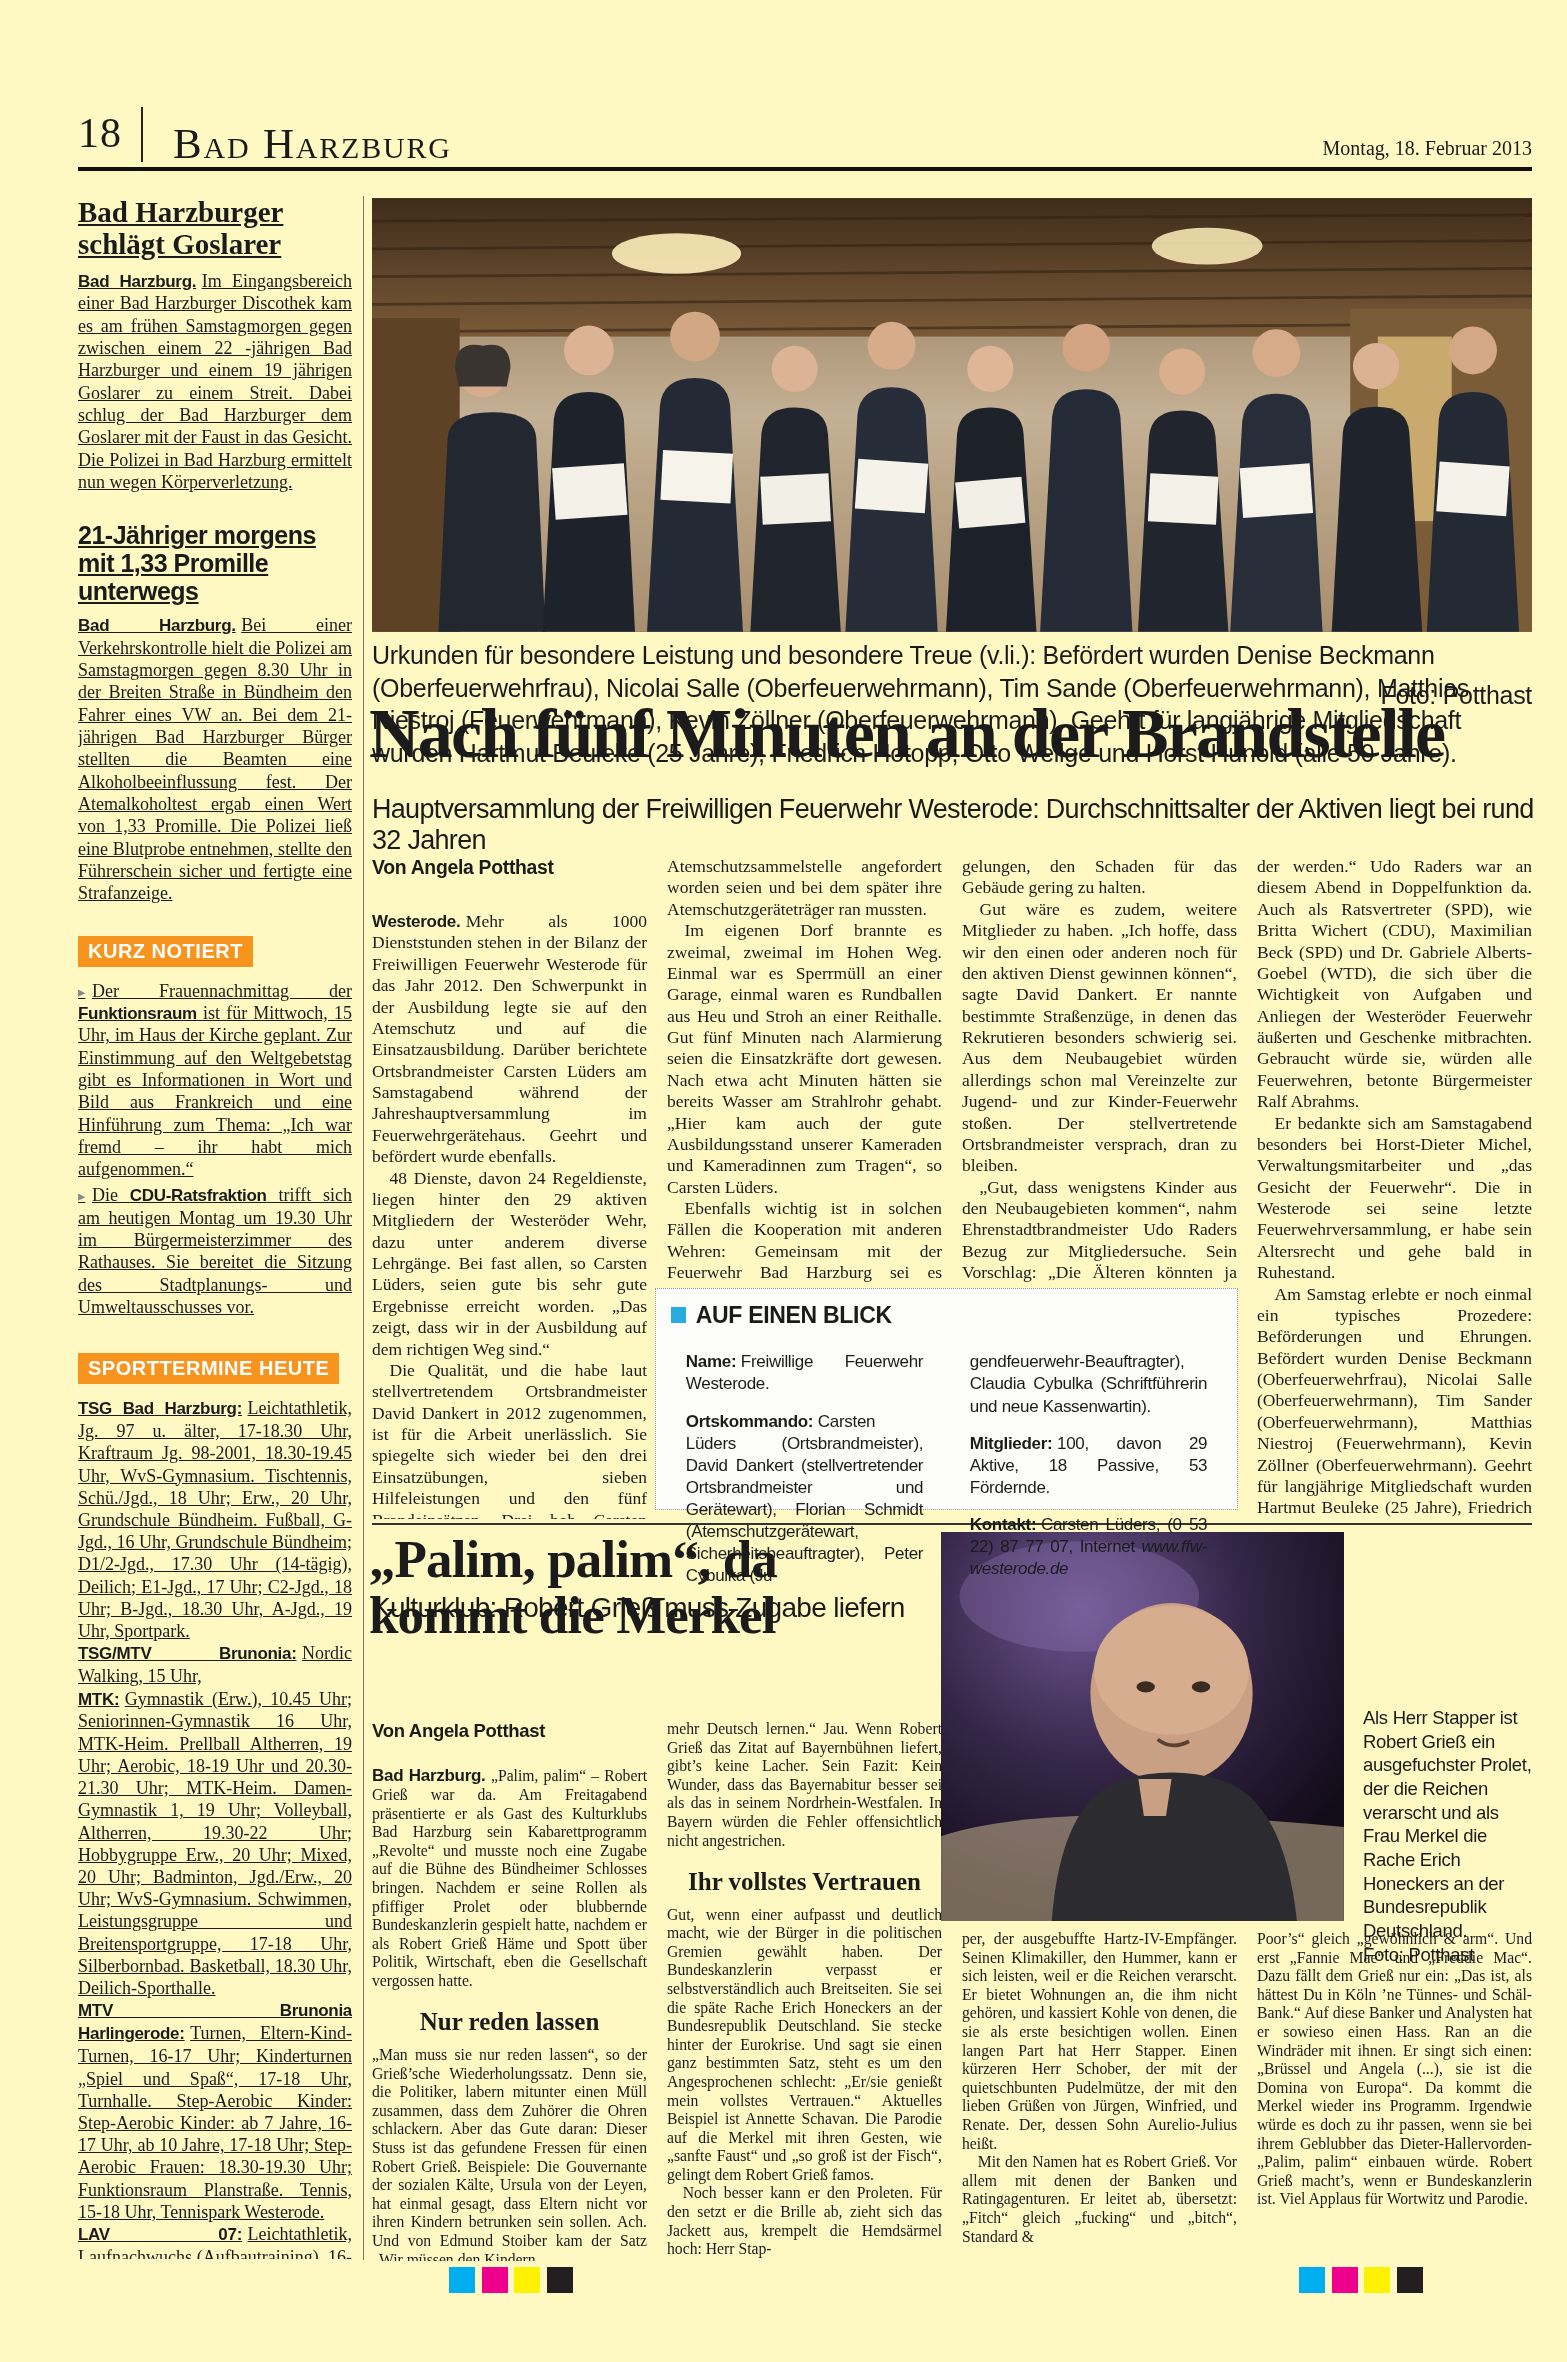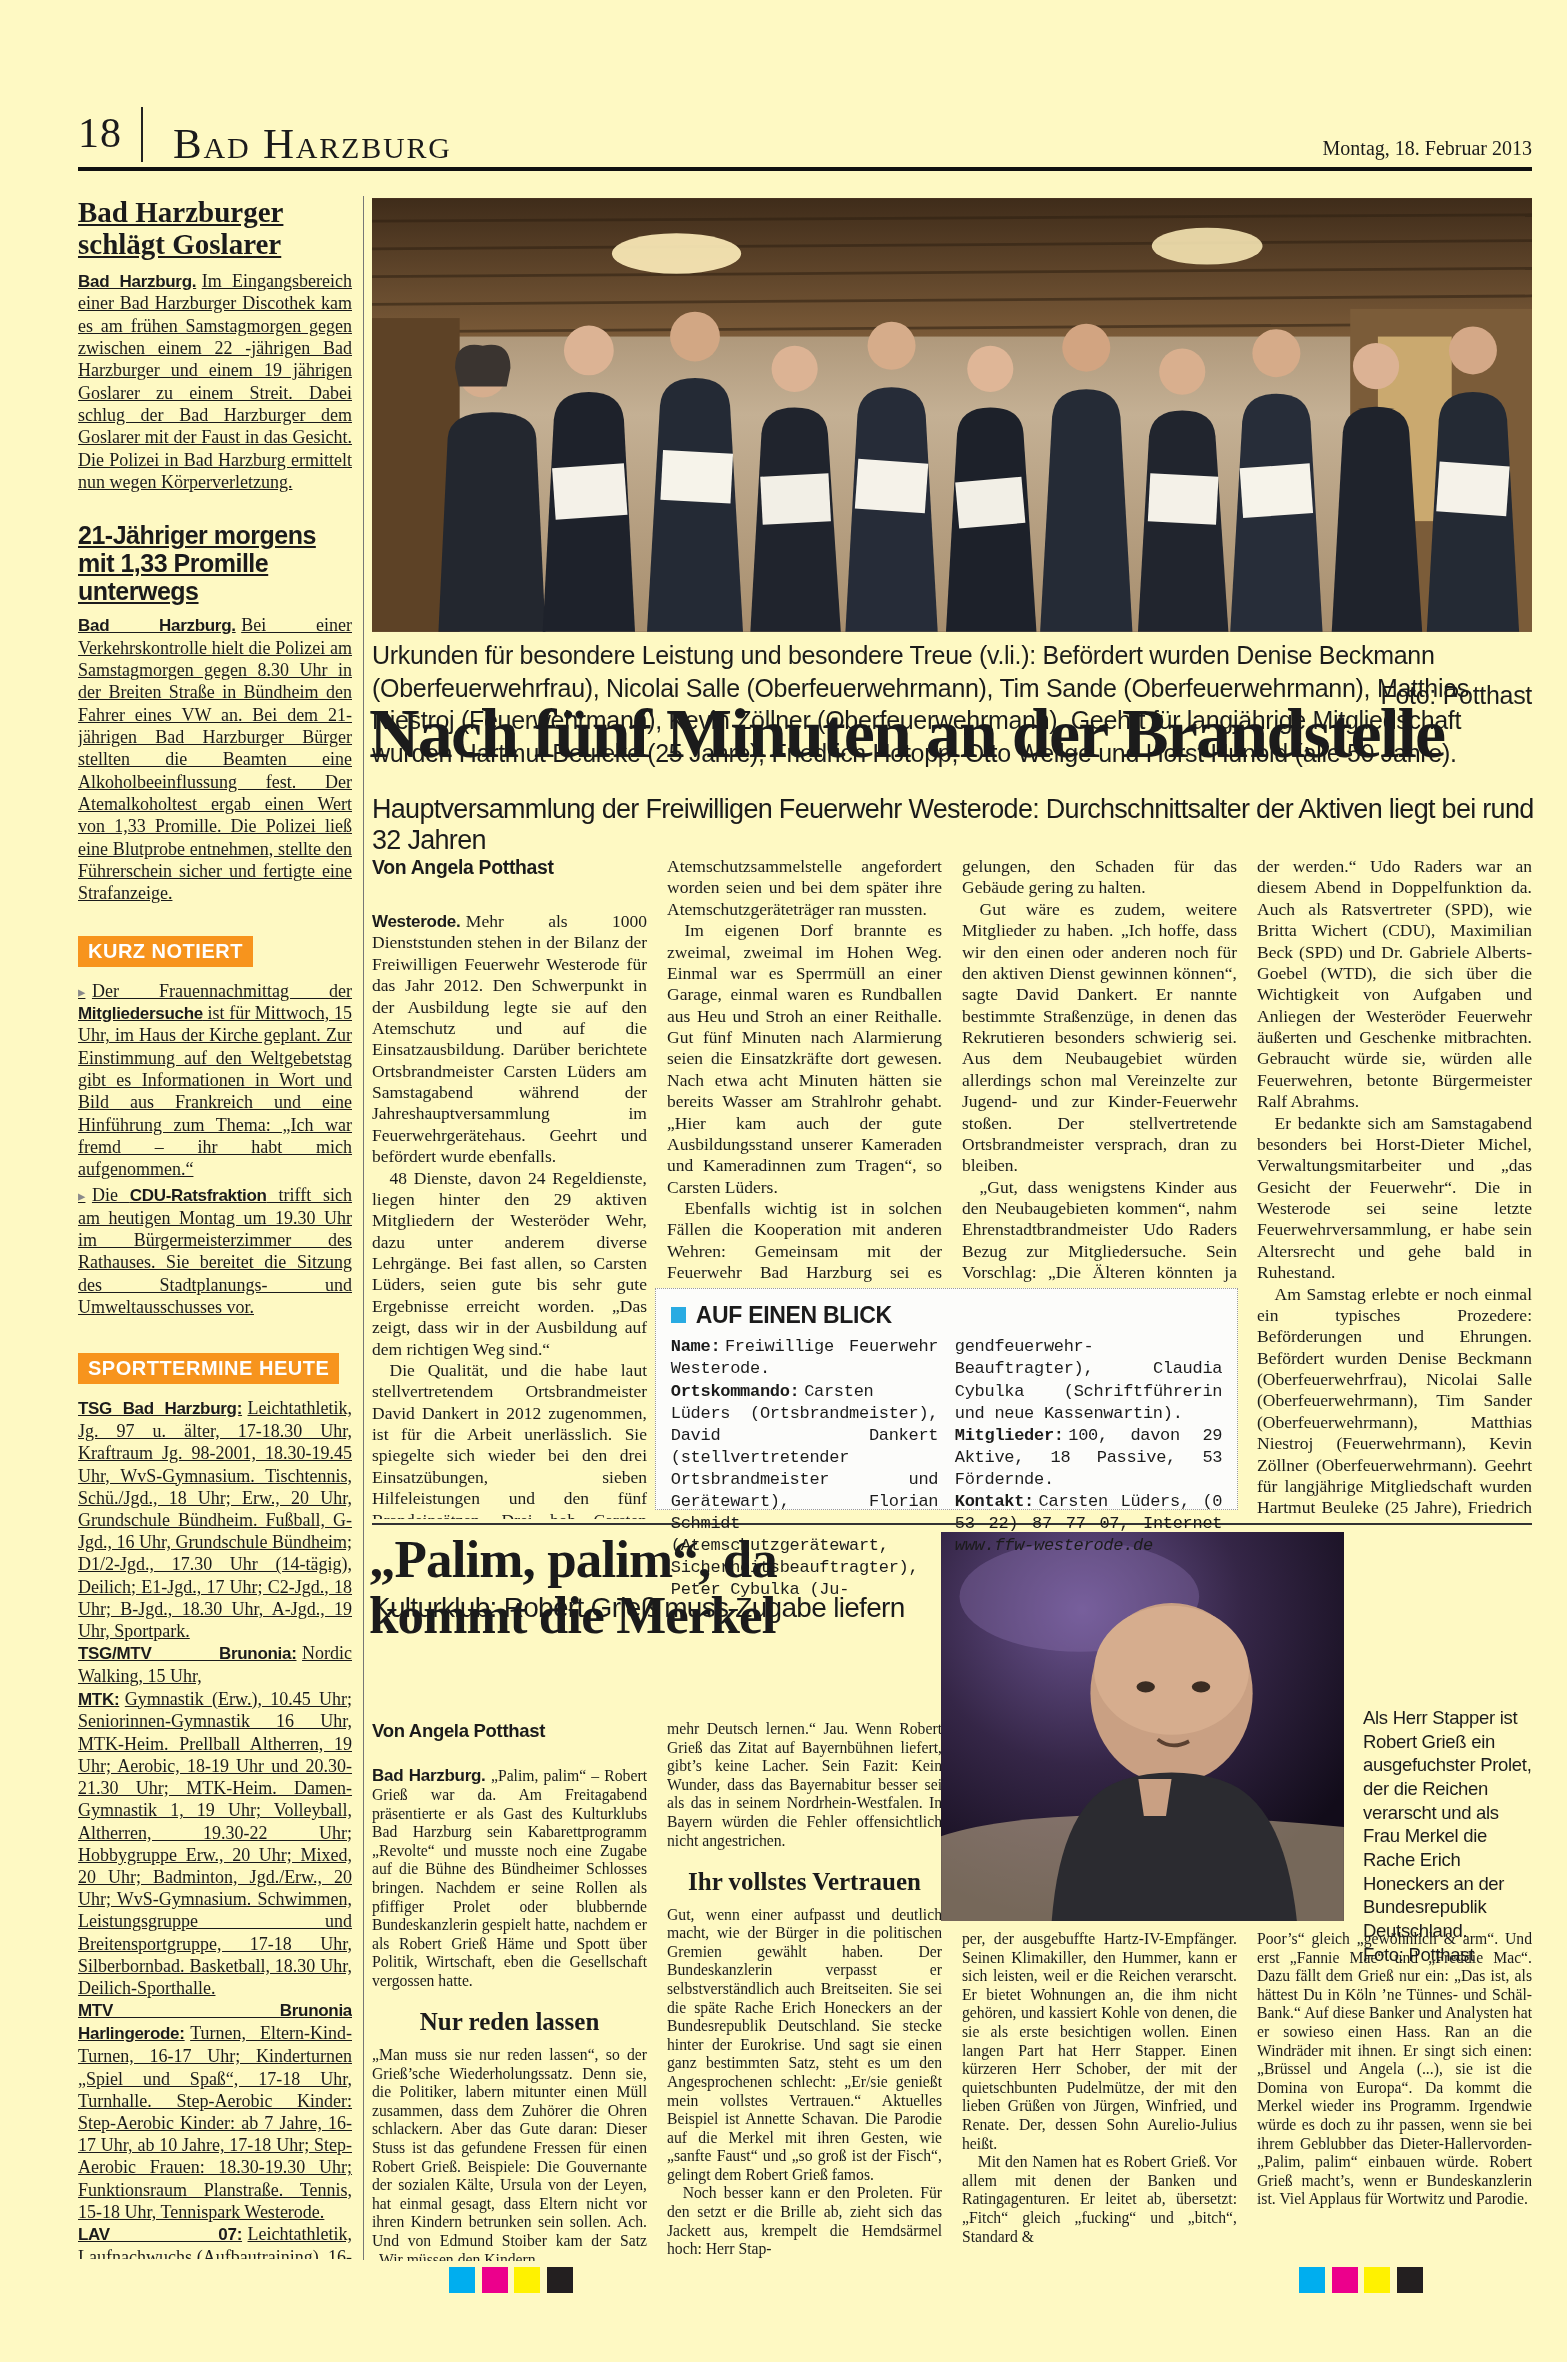--- a/index.html
+++ b/index.html
@@ -57,21 +57,21 @@
   
   .infobox{position:absolute;left:655px;top:1288px;width:583px;height:222px;background:#fcfcfa;
         border:1.8px dotted #9a9a9a;padding:13px 14.8px;z-index:3;}
   .ib-title{font-family:"Liberation Sans",sans-serif;font-weight:bold;font-size:23px;
         letter-spacing:-0.3px;margin-bottom:7.4px;}
   .bluesq{display:inline-block;width:15.7px;height:15.7px;background:var(--accent-blue,#29ABE2);
         margin-right:9.2px;}
   .ib-cols{display:flex;gap:16.6px;}
   .ib-col{width:268px;font-family:"Liberation Sans",sans-serif;font-size:17px;line-height:1.3;
         letter-spacing:-0.3px;text-align:justify;hyphens:auto;}
-  .ib-col p{margin:0;font-family:Liberation Mono, monospace;}
+  .ib-col p{margin:15px;}
   .ib-col b{margin-right:4.6px;}
   .ib-col i{font-style:italic;}
 
   .story-divider{position:absolute;left:372px;top:1523px;width:1160px;height:1.8px;background:#333;}
 
   
   .headline2{position:absolute;left:369px;top:1532px;width:572px;margin:0;
         font-size:53px;font-weight:bold;letter-spacing:-0.9px;line-height:1.05;}
   .subhead2{position:absolute;left:372px;top:1592px;width:572px;margin:0;
         font-family:"Liberation Sans",sans-serif;font-size:28px;letter-spacing:-0.7px;font-weight:500;}
@@ -113,21 +113,21 @@
       <h2 class="sb-h-serif">Bad Harzburger schlägt Goslarer</h2>
       <p class="sb-body"><b class="lead">Bad Harzburg.</b><span>Im Eingangsbereich einer Bad Harzburger Discothek kam es am frühen Samstagmorgen gegen zwischen einem 22 -jährigen Bad Harzburger und einem 19 jährigen Goslarer zu einem Streit. Dabei schlug der Bad Harzburger dem Goslarer mit der Faust in das Gesicht. Die Polizei in Bad Harzburg ermittelt nun wegen Körperverletzung.</span></p>
     </article>
     <article>
       <h2 class="sb-h-sans">21-Jähriger morgens mit 1,33 Promille unterwegs</h2>
       <p class="sb-body"><b class="lead">Bad Harzburg.</b><span>Bei einer Verkehrskontrolle hielt die Polizei am Samstagmorgen gegen 8.30 Uhr in der Breiten Straße in Bündheim den Fahrer eines VW an. Bei dem 21-jährigen Bad Harzburger Bürger stellten die Beamten eine Alkoholbeeinflussung fest. Der Atemalkoholtest ergab einen Wert von 1,33 Promille. Die Polizei ließ eine Blutprobe entnehmen, stellte den Führerschein sicher und fertigte eine Strafanzeige.</span></p>
     </article>
 
     <div class="badge">KURZ NOTIERT</div>
     <div class="kurz">
-      <p><span class="bullet">▸</span><span>Der Frauennachmittag der </span><b>Mitgliedersuche</b><span> ist für Mittwoch, 15 Uhr, im Haus der Kirche geplant. Zur Einstimmung auf den Weltgebetstag gibt es Informationen in Wort und Bild aus Frankreich und eine Hinführung zum Thema: „Ich war fremd – ihr habt mich aufgenommen.“</span></p>
+      <p><span class="bullet">▸</span><span>Der Frauennachmittag der </span><b>Funktionsraum</b><span> ist für Mittwoch, 15 Uhr, im Haus der Kirche geplant. Zur Einstimmung auf den Weltgebetstag gibt es Informationen in Wort und Bild aus Frankreich und eine Hinführung zum Thema: „Ich war fremd – ihr habt mich aufgenommen.“</span></p>
       <p><span class="bullet">▸</span><span>Die </span><b>CDU-Ratsfraktion</b><span> trifft sich am heutigen Montag um 19.30 Uhr im Bürgermeisterzimmer des Rathauses. Sie bereitet die Sitzung des Stadtplanungs- und Umweltausschusses vor.</span></p>
     </div>
 
     <div class="badge">SPORTTERMINE HEUTE</div>
     <div class="sport">
       <p><b class="club">TSG Bad Harzburg:</b><span>Leichtathletik, Jg. 97 u. älter, 17-18.30 Uhr, Kraftraum Jg. 98-2001, 18.30-19.45 Uhr, WvS-Gymnasium. Tischtennis, Schü./Jgd., 18 Uhr; Erw., 20 Uhr, Grundschule Bündheim. Fußball, G-Jgd., 16 Uhr, Grundschule Bündheim; D1/2-Jgd., 17.30 Uhr (14-tägig), Deilich; E1-Jgd., 17 Uhr; C2-Jgd., 18 Uhr; B-Jgd., 18.30 Uhr, A-Jgd., 19 Uhr, Sportpark.</span></p>
       <p><b class="club">TSG/MTV Brunonia:</b><span>Nordic Walking, 15 Uhr,</span></p>
       <p><b class="club">MTK:</b><span>Gymnastik (Erw.), 10.45 Uhr; Seniorinnen-Gymnastik 16 Uhr, MTK-Heim. Prellball Altherren, 19 Uhr; Aerobic, 18-19 Uhr und 20.30-21.30 Uhr; MTK-Heim. Damen-Gymnastik 1, 19 Uhr; Volleyball, Altherren, 19.30-22 Uhr; Hobbygruppe Erw., 20 Uhr; Mixed, 20 Uhr; Badminton, Jgd./Erw., 20 Uhr; WvS-Gymnasium. Schwimmen, Leistungsgruppe und Breitensportgruppe, 17-18 Uhr, Silberbornbad. Basketball, 18.30 Uhr, Deilich-Sporthalle.</span></p>
       <p><b class="club">MTV Brunonia Harlingerode:</b><span>Turnen, Eltern-Kind-Turnen, 16-17 Uhr; Kinderturnen „Spiel und Spaß“, 17-18 Uhr, Turnhalle. Step-Aerobic Kinder: Step-Aerobic Kinder: ab 7 Jahre, 16-17 Uhr, ab 10 Jahre, 17-18 Uhr; Step-Aerobic Frauen: 18.30-19.30 Uhr; Funktionsraum Planstraße. Tennis, 15-18 Uhr, Tennispark Westerode.</span></p>
       <p><b class="club">LAV 07:</b><span>Leichtathletik, Laufnachwuchs (Aufbautraining), 16-17.30 Uhr, Innerstetalsperre.</span></p>

